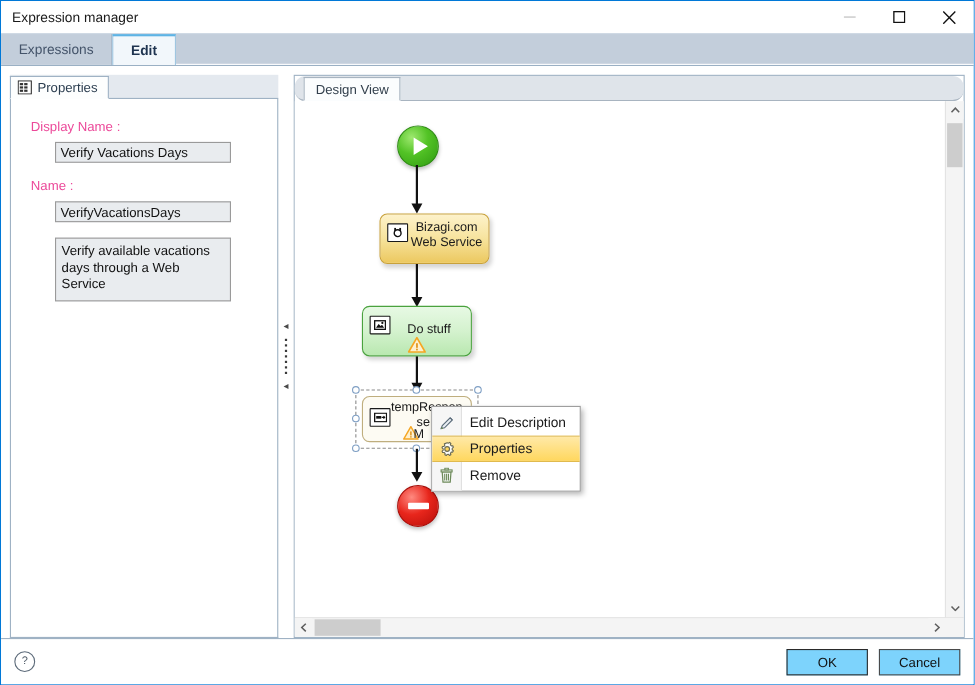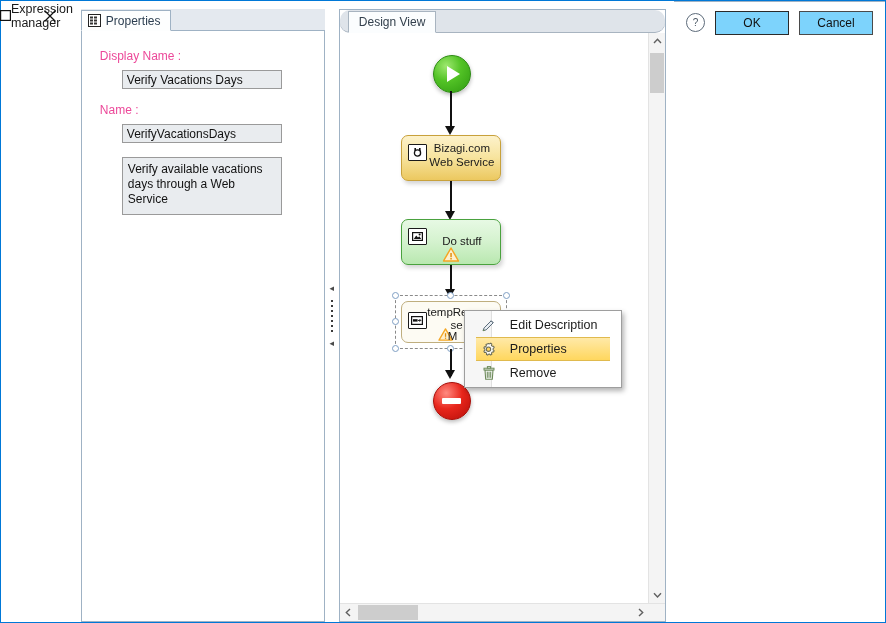--- a/index.html
+++ b/index.html
@@ -19,21 +19,21 @@
   
   .window {
     position: absolute;
     left: 0; top: 0;
     width: 886px;
     height: 623px;
     box-sizing: border-box;
     border: 1px solid #0078d7;
     background: #ffffff;
     display: flex;
-    flex-direction: row;
+    flex-direction: column;
   }
 
   
   .titlebar {
     height: 29px;
     flex: 0 0 29px;
     background: #ffffff;
     display: flex;
     align-items: center;
     position: relative;
@@ -466,21 +466,21 @@
     border-right: 5.5px solid transparent;
     border-top: 9px solid #111111;
   }
 
   
   .ctxmenu {
     position: absolute;
     background: #ffffff;
     border: 1px solid #9e9e9e;
     box-shadow: 2px 3px 5px rgba(0,0,0,0.3);
-    padding: 2px 11px;
+    padding: 2px 0;
     z-index: 50;
     min-width: 134px;
   }
   .ctxmenu::before {
     content: "";
     position: absolute;
     left: 0; top: 0; bottom: 0;
     width: 26px;
     background: #f6f6f6;
     border-right: 1px solid #e0e0e0;
@@ -571,20 +571,25 @@
         </svg>
       </button>
       <button class="cap-btn">
         <svg width="12" height="12" viewBox="0 0 12 12">
           <path d="M0.5 0.5 L11.5 11.5 M11.5 0.5 L0.5 11.5" stroke="#111" stroke-width="1.25" fill="none"></path>
         </svg>
       </button>
     </div>
   </div>
 
+  <div class="tabstrip">
+    <div class="tab">Expressions</div>
+    <div class="tab active">Edit</div>
+    <div class="tabstrip-filler"></div>
+  </div>
 
   <div class="content">
 
     <div class="left-panel">
       <div class="panel-tabstrip">
         <div class="panel-tab">
           <svg width="13" height="13" viewBox="0 0 13 13">
             <rect x="0.5" y="0.5" width="12" height="12" fill="#fff" stroke="#222" stroke-width="1"></rect>
             <rect x="2" y="2.5" width="3" height="2" fill="#333"></rect>
             <rect x="6" y="2.5" width="3" height="2" fill="#333"></rect>
@@ -637,21 +642,21 @@
 
           <div class="node" style="left:93px; top:22px;">
             <div class="event-circle start-circle">
               <div class="start-tri"></div>
             </div>
           </div>
 
           <div class="conn" style="left:110.2px; top:58px; height:38px;"></div>
           <div class="arrowhead" style="left:105.5px; top:93px;"></div>
 
-          <div class="task task-service" style="left:61px; top:102px;">
+          <div class="task task-service" style="left:77px; top:102px;">
             <div class="task-icon">
               <svg width="11" height="10" viewBox="0 0 11 10">
                 <circle cx="5.5" cy="5" r="3.1" fill="none" stroke="#111" stroke-width="1.3"></circle>
                 <rect x="2.4" y="0" width="1.6" height="3" fill="#111"></rect>
                 <rect x="7" y="0" width="1.6" height="3" fill="#111"></rect>
               </svg>
             </div>
             <div class="task-label">Bizagi.com</div>
             <div class="task-label" style="top:19px;">Web Service</div>
           </div>

